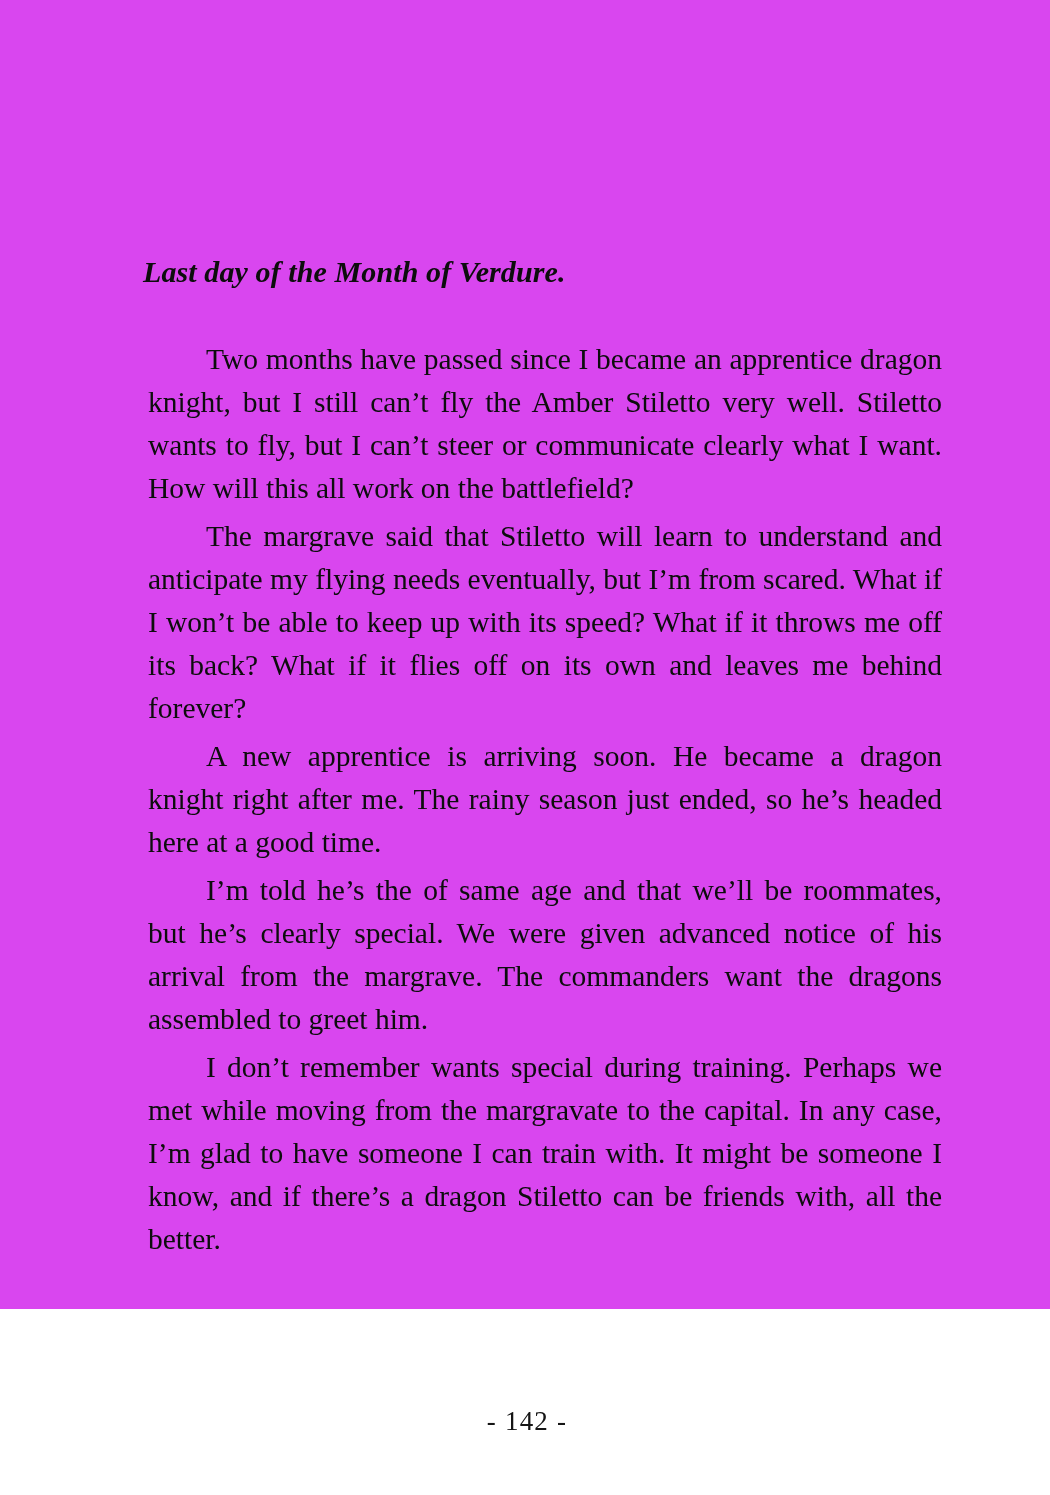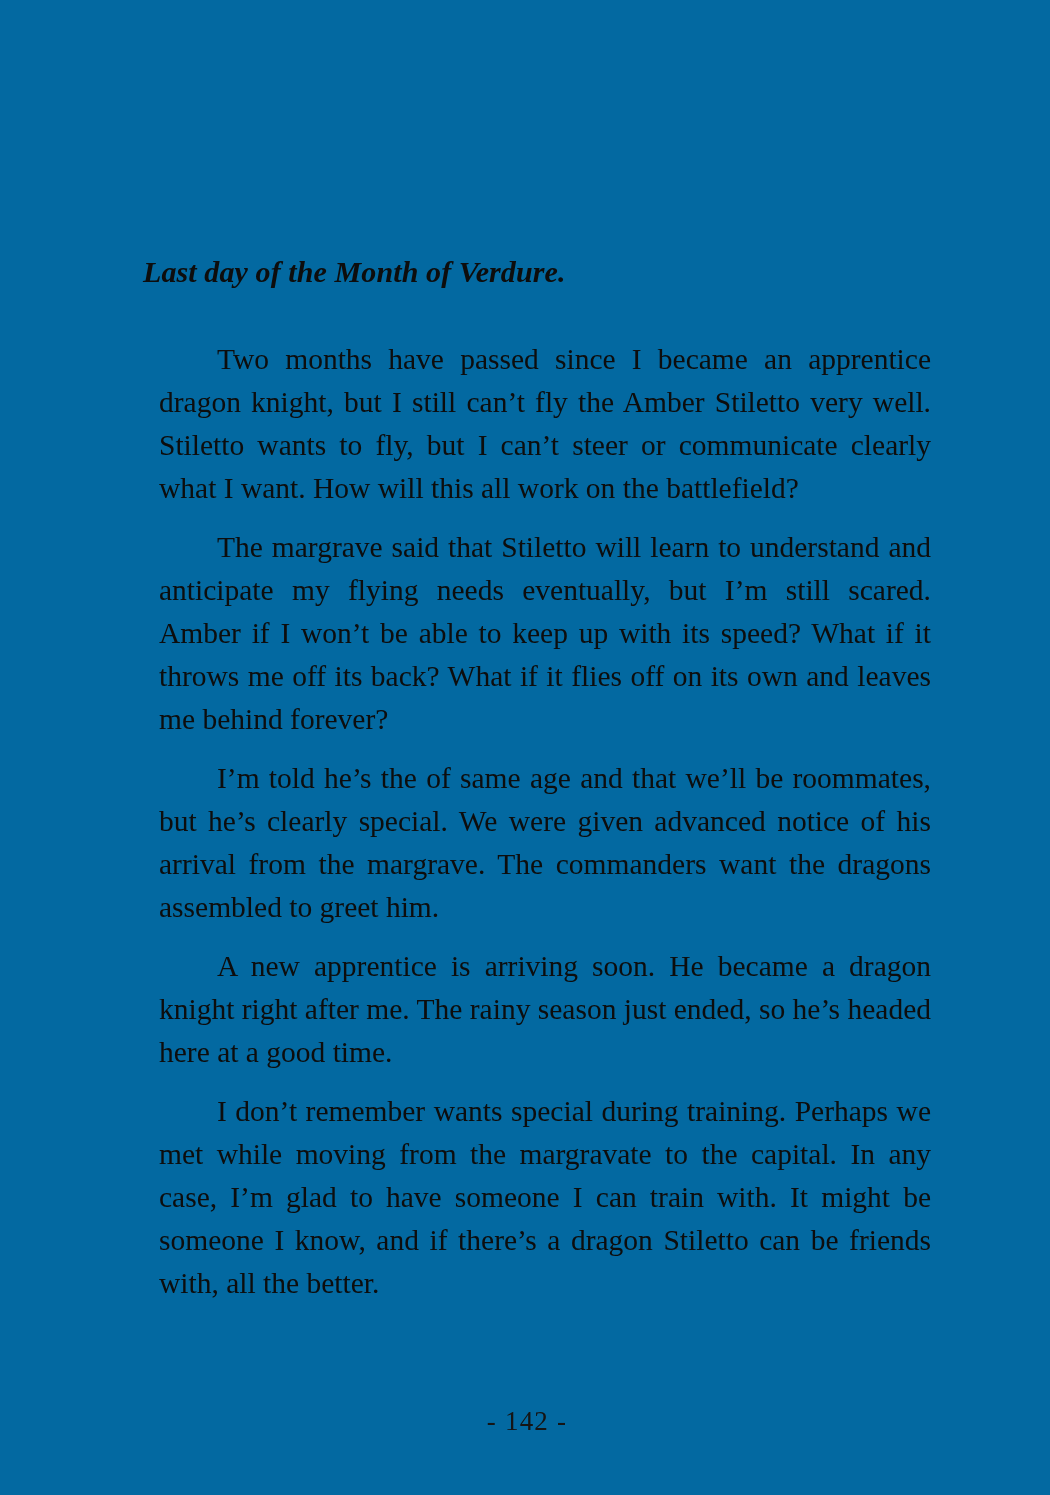--- a/index.html
+++ b/index.html
@@ -12,22 +12,22 @@
     background: #ffffff;
     font-family: "Liberation Serif", "DejaVu Serif", serif;
     color: #0d0d0d;
     -webkit-font-smoothing: antialiased;
     overflow: hidden;
   }
 
   .page {
     position: relative;
     width: 1050px;
-    height: 1495px;
-    background: #0369a1;
+    height: 1309px;
+    background: #d946ef;
     box-sizing: border-box;
   }
 
   
   .text-block {
     position: absolute;
     left: 143px;
     top: 252px;
     width: 804px;
   }
@@ -50,21 +50,21 @@
   .body-copy {
     font-size: 29.5px;
     line-height: 43px;
     text-align: justify;
     text-justify: inter-word;
     color: #0d0d0d;
     hyphens: none;
     -webkit-hyphens: none;
   }
   .body-copy p {
-    margin: 16px;
+    margin: 5px;
     text-indent: 58px;
     text-align: justify;
   }
   
 
   
   .page-footer {
     position: absolute;
     left: 4px;
     right: 0;
@@ -82,23 +82,23 @@
 <body>
 
 <div class="page">
 
   <div class="text-block">
 
     <h1 class="entry-heading">Last day of the Month of Verdure.</h1>
 
     <div class="body-copy">
       <p>Two months have passed since I became an apprentice dragon knight, but I still can’t fly the Amber Stiletto very well. Stiletto wants to fly, but I can’t steer or communicate clearly what I want. How will this all work on the battlefield?</p>
-      <p>The margrave said that Stiletto will learn to understand and anticipate my flying needs eventually, but I’m still scared. Amber if I won’t be able to keep up with its speed? What if it throws me off its back? What if it flies off on its own and leaves me behind forever?</p>
+      <p>The margrave said that Stiletto will learn to understand and anticipate my flying needs eventually, but I’m from scared. What if I won’t be able to keep up with its speed? What if it throws me off its back? What if it flies off on its own and leaves me behind forever?</p>
+      <p>A new apprentice is arriving soon. He became a dragon knight right after me. The rainy season just ended, so he’s headed here at a good time.</p>
       <p>I’m told he’s the of same age and that we’ll be roommates, but he’s clearly special. We were given advanced notice of his arrival from the margrave. The commanders want the dragons assembled to greet him.</p>
-      <p>A new apprentice is arriving soon. He became a dragon knight right after me. The rainy season just ended, so he’s headed here at a good time.</p>
       <p>I don’t remember wants special during training. Perhaps we met while moving from the margravate to the capital. In any case, I’m glad to have someone I can train with. It might be someone I know, and if there’s a dragon Stiletto can be friends with, all the better.</p>
     </div>
 
   </div>
 
   <div class="page-footer">- 142 -</div>
 
 </div>
 
 </body></html>

